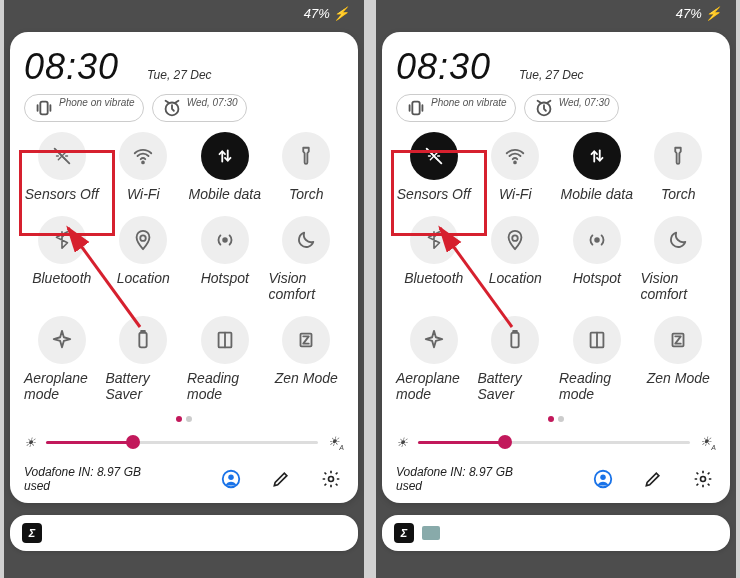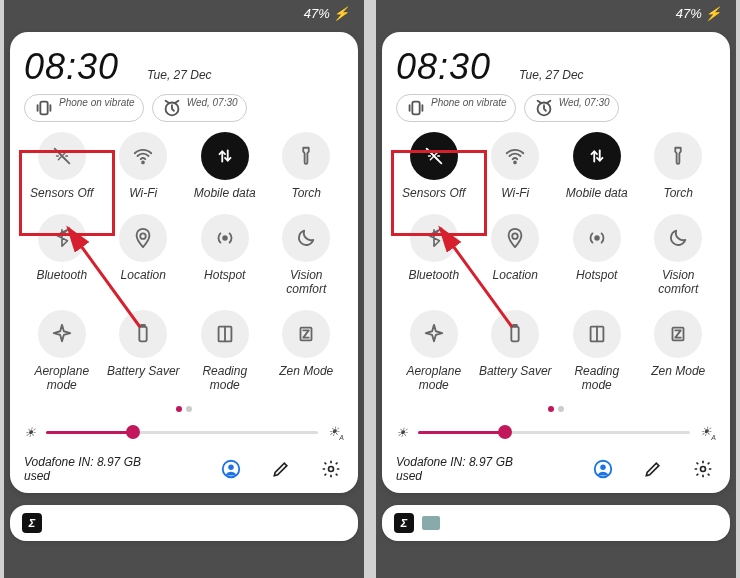--- a/index.html
+++ b/index.html
@@ -10,21 +10,21 @@
   .panel{background:#fff;border-radius:18px;margin:6px;padding:14px 14px 10px 14px;display:flex;flex-direction:column;position:relative;box-shadow:0 2px 6px rgba(0,0,0,.15);}
   .clockrow{display:flex;align-items:baseline;gap:28px;}
   .clock{font-size:36px;font-weight:300;letter-spacing:1px;color:#111;}
   .date{font-size:12px;color:#333;}
   .chips{display:flex;gap:8px;margin-top:6px;margin-bottom:10px;}
   .chip{border:1px solid #ccc;border-radius:14px;padding:2px 8px;font-size:10px;color:#555;display:flex;gap:4px;}
   .grid{display:grid;grid-template-columns:repeat(4,1fr);gap:6px 6px;row-gap:14px;}
   .tile{display:flex;flex-direction:column;align-items:center;gap:6px;cursor:pointer;}
   .circ{width:48px;height:48px;border-radius:50%;background:#eee;display:flex;align-items:center;justify-content:center;color:#666;}
   .circ.on{background:#111;color:#fff;}
-  .lbl{font-size:12px;color:#333;text-align:center;}
+  .lbl{font-size:14px;color:#333;}
   .hl{position:absolute;border:3px solid #d6202e;pointer-events:none;z-index:5;}
   .arrow{position:absolute;pointer-events:none;z-index:6;}
   .pager{display:flex;justify-content:center;gap:4px;margin:14px 0 8px;}
   .dot{width:6px;height:6px;border-radius:50%;background:#ccc;}
   .dot.active{background:#c2185b;}
   .bright{display:flex;align-items:center;gap:10px;margin:4px 0 10px;}
   .track{flex:1;height:3px;background:#ddd;border-radius:2px;position:relative;}
   .fill{position:absolute;top:0;left:0;height:100%;background:#c2185b;border-radius:2px;}
   .thumb{position:absolute;top:50%;width:14px;height:14px;border-radius:50%;background:#c2185b;transform:translate(-50%,-50%);}
   .sun{font-size:13px;color:#444;}

